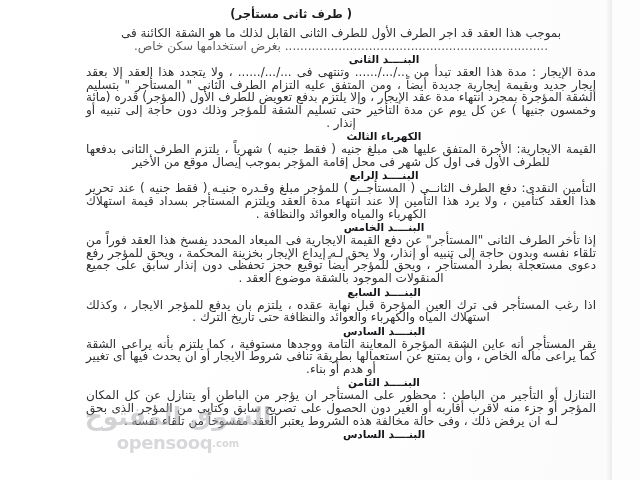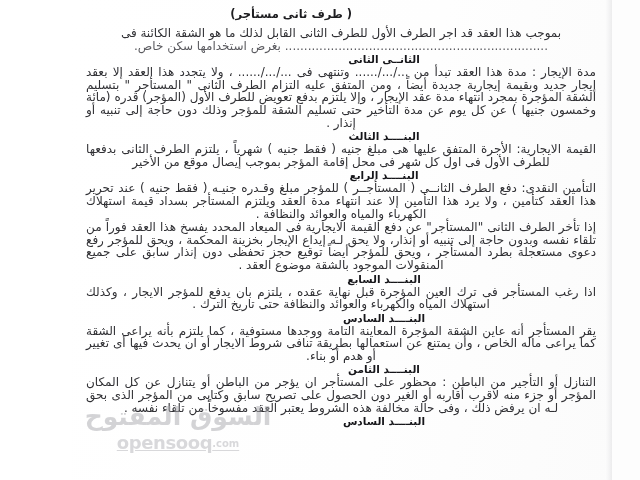--- a/index.html
+++ b/index.html
@@ -120,21 +120,20 @@
   }
   .watermark-latin {
     margin-top: 5px;
     font-size: 18px;
     font-weight: bold;
     color: #b3b3b8;
     line-height: 1;
     letter-spacing: -.4px;
     direction: ltr;
     white-space: nowrap;
-    text-decoration: underline;
   }
   .watermark-latin .tld {
     font-size: 10px;
     vertical-align: 2px;
     letter-spacing: 0;
   }
 </style>
 </head>
 <body>
 
@@ -147,35 +146,36 @@
   <div class="doc-body">
 
     <div class="doc-title">( طرف ثانى مستأجر)</div>
 
     <div class="clause">
       <p class="clause-text">بموجب هذا العقد قد اجر الطرف الأول للطرف الثانى القابل لذلك ما هو الشقة الكائنة فى</p>
       <p class="clause-text dots">..................................................................... بغرض استخدامها سكن خاص.</p>
     </div>
 
     <div class="clause">
-      <div class="clause-heading">الثانــى الثانى</div>
+      <div class="clause-heading">البنــــد الثانى</div>
       <p class="clause-text">مدة الإيجار : مدة هذا العقد تبدأ من .../.../...... وتنتهى فى .../.../...... ، ولا يتجدد هذا العقد إلا بعقد إيجار جديد وبقيمة إيجارية جديدة أيضاً ، ومن المتفق عليه التزام الطرف الثانى " المستأجر " بتسليم الشقة المؤجرة بمجرد انتهاء مدة عقد الإيجار ، وإلا يلتزم بدفع تعويض للطرف الأول (المؤجر) قدره (مائة وخمسون جنيها ) عن كل يوم عن مدة التأخير حتى تسليم الشقة للمؤجر وذلك دون حاجة إلى تنبيه أو إنذار .</p>
     </div>
 
     <div class="clause">
-      <div class="clause-heading">البنــــد الثالث</div>
+      <div class="clause-heading">الكهرباء الثالث</div>
       <p class="clause-text">القيمة الايجارية: الأجرة المتفق عليها هى مبلغ جنيه ( فقط جنيه ) شهرياً ، يلتزم الطرف الثانى بدفعها للطرف الأول فى اول كل شهر فى محل إقامة المؤجر بموجب إيصال موقع من الأخير</p>
     </div>
 
     <div class="clause">
       <div class="clause-heading">البنــــد الرابع</div>
       <p class="clause-text">التأمين النقدى: دفع الطرف الثانــى ( المستأجــر ) للمؤجر مبلغ وقـدره جنيـه ( فقط جنيه ) عند تحرير هذا العقد كتأمين ، ولا يرد هذا التأمين إلا عند انتهاء مدة العقد ويلتزم المستأجر بسداد قيمة استهلاك الكهرباء والمياه والعوائد والنظافة .</p>
     </div>
 
     <div class="clause">
+      <div class="clause-heading">البنــــد الخامس</div>
       <p class="clause-text">إذا تأخر الطرف الثانى "المستأجر" عن دفع القيمة الايجارية فى الميعاد المحدد يفسخ هذا العقد فوراً من تلقاء نفسه وبدون حاجة إلى تنبيه أو إنذار، ولا يحق لـه إيداع الإيجار بخزينة المحكمة ، ويحق للمؤجر رفع دعوى مستعجلة بطرد المستأجر ، ويحق للمؤجر أيضاً توقيع حجز تحفظى دون إنذار سابق على جميع المنقولات الموجود بالشقة موضوع العقد .</p>
     </div>
 
     <div class="clause">
       <div class="clause-heading">البنــــد السابع</div>
       <p class="clause-text">اذا رغب المستأجر فى ترك العين المؤجرة قبل نهاية عقده ، يلتزم بان يدفع للمؤجر الايجار ، وكذلك استهلاك المياه والكهرباء والعوائد والنظافة حتى تاريخ الترك .</p>
     </div>
 
     <div class="clause">
       <div class="clause-heading">البنــــد السادس</div>

